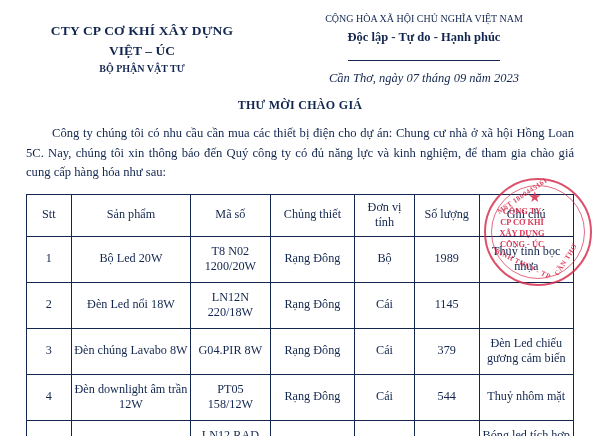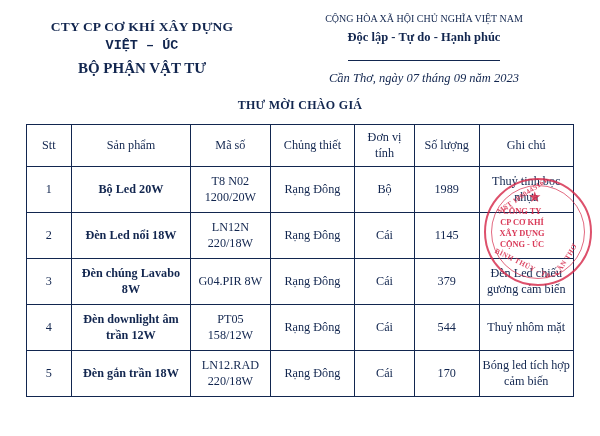--- a/index.html
+++ b/index.html
@@ -41,25 +41,24 @@
   .org-line1 {
     font-weight: bold;
     font-size: 13.5px;
     letter-spacing: .2px;
     line-height: 1.45;
   }
   .org-line2 {
     font-weight: bold;
     font-size: 13.5px;
     line-height: 1.45;
-    font-family: Liberation Mono, monospace;
   }
   .org-line3 {
     font-weight: bold;
-    font-size: 15px;
+    font-size: 10px;
     line-height: 1.7;
   }
   .nation-line1 {
     font-weight: normal;
     font-size: 10px;
     line-height: 1.45;
   }
   .nation-line2 {
     font-weight: bold;
     font-size: 12.5px;
@@ -105,21 +104,20 @@
   table.items thead th {
     height: 42px;
     font-weight: normal;
   }
   table.items tbody td {
     height: 46px;
   }
   td.product {
     text-align: left;
     padding-left: 7px;
-    font-weight: bold;
   }
   .col-stt { width: 9%; }
   .col-product { width: 24%; }
   .col-code { width: 16%; }
   .col-kind { width: 17%; }
   .col-unit { width: 12%; }
   .col-qty { width: 13%; }
   .col-note { width: 19%; }
 
   
@@ -204,20 +202,21 @@
     </div>
     <div class="header-right">
       <div class="nation-line1">CỘNG HÒA XÃ HỘI CHỦ NGHĨA VIỆT NAM</div>
       <div><span class="nation-line2">Độc lập - Tự do - Hạnh phúc</span></div>
       <div class="date-line">Cần Thơ, ngày 07 tháng 09 năm 2023</div>
     </div>
   </div>
 
   <div class="doc-title">THƯ MỜI CHÀO GIÁ</div>
 
+  <div class="intro">Công ty chúng tôi có nhu cầu cần mua các thiết bị điện cho dự án: Chung cư nhà ở xã hội Hồng Loan 5C. Nay, chúng tôi xin thông báo đến Quý công ty có đủ năng lực và kinh nghiệm, để tham gia chào giá cung cấp hàng hóa như sau:</div>
 
   <table class="items">
     <colgroup>
       <col class="col-stt">
       <col class="col-product">
       <col class="col-code">
       <col class="col-kind">
       <col class="col-unit">
       <col class="col-qty">
       <col class="col-note">

